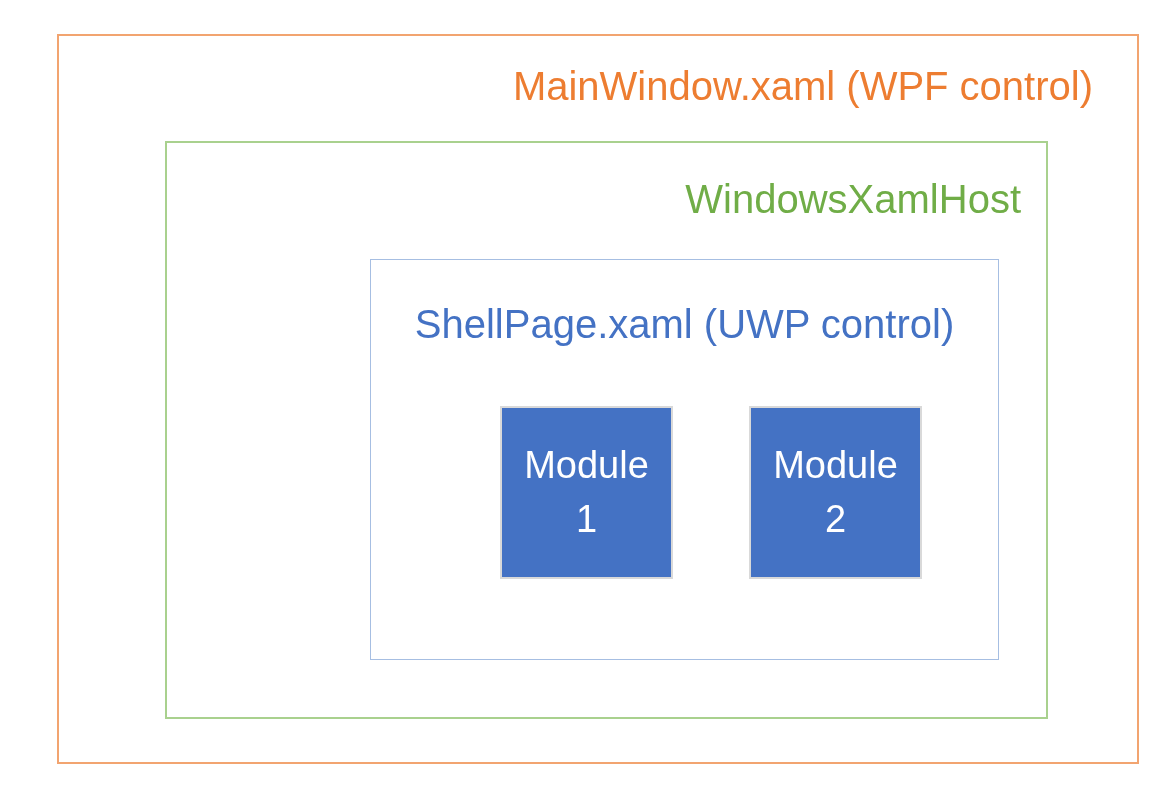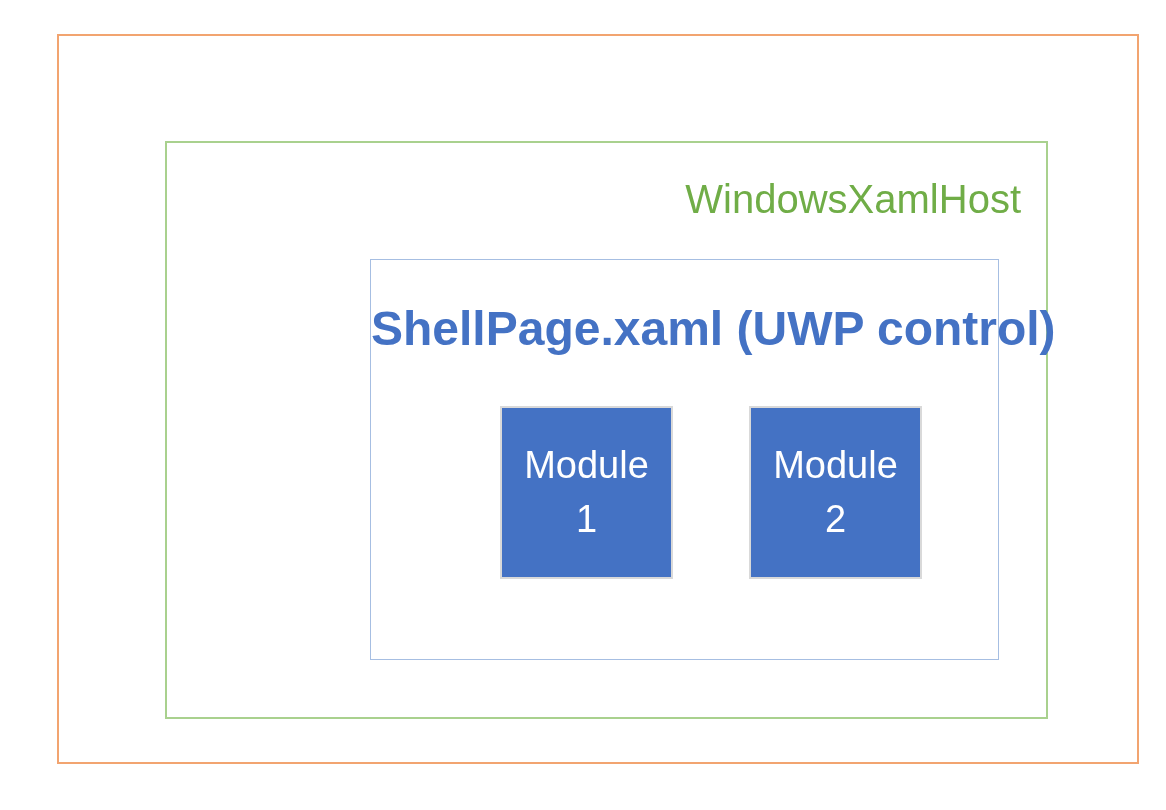--- a/index.html
+++ b/index.html
@@ -66,25 +66,24 @@
     height: 401px;
     border: 1.5px solid #A6BEE2;
     background: #ffffff;
   }
   .shell-title {
     position: absolute;
     top: 40px;
     left: 0;
     width: 100%;
     text-align: center;
-    font-size: 48px;
+    font-size: 40px;
     line-height: 1.2;
     color: #4472C4;
     white-space: nowrap;
-    font-weight: bold;
   }
 
   
   .module {
     position: absolute;
     top: 146px;
     width: 173px;
     height: 173px;
     background: #4472C4;
     border: 2px solid #D9D9D9;
@@ -99,20 +98,21 @@
   }
   .module-1 { left: 129px; }
   .module-2 { left: 378px; }
 </style>
 </head>
 <body>
 
 <div class="canvas">
 
   <div class="wpf-box">
+    <div class="wpf-title">MainWindow.xaml (WPF control)</div>
 
     <div class="host-box">
       <div class="host-title">WindowsXamlHost</div>
 
       <div class="shell-box">
         <div class="shell-title">ShellPage.xaml (UWP control)</div>
 
         <div class="module module-1">
           <span>Module</span>
           <span>1</span>

